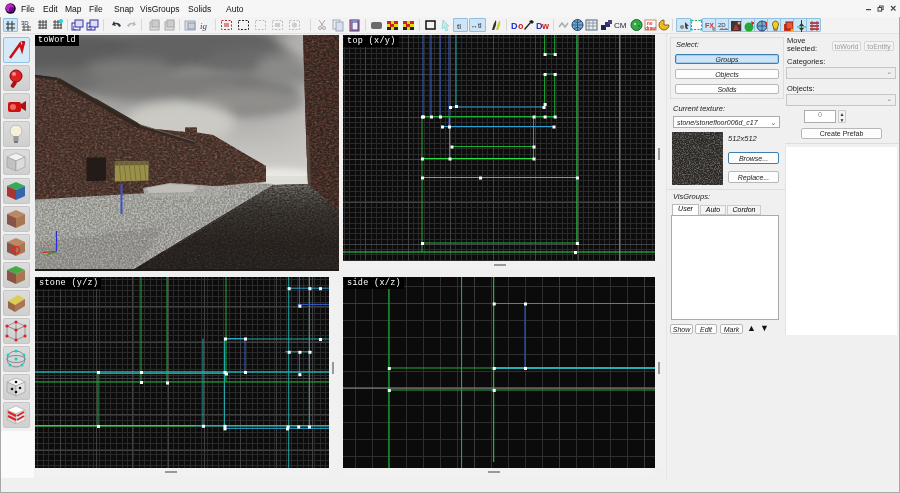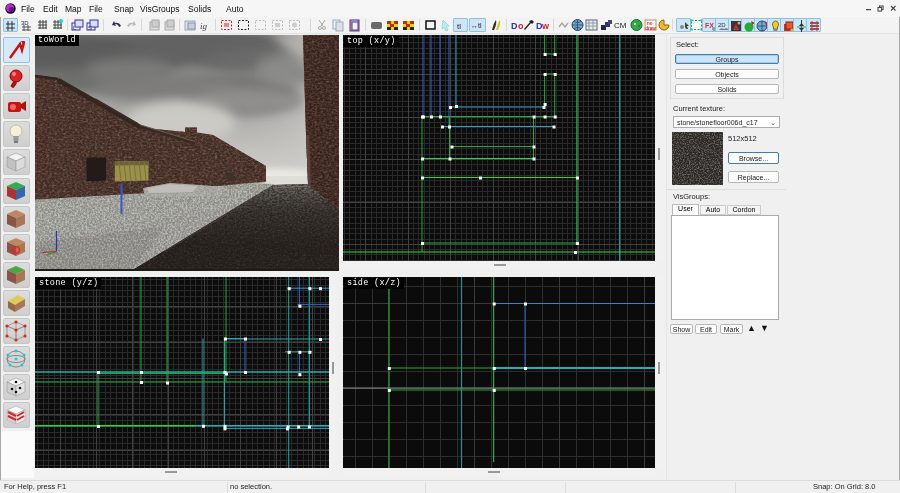--- a/index.html
+++ b/index.html
@@ -19,21 +19,21 @@
 
 .vp{background:#0f0f0f;overflow:hidden;}
 .vlabel{position:absolute;left:1px;top:1px;background:#000;color:#fff;font-family:"Liberation Mono",monospace;font-size:8.5px;line-height:11px;padding:0 3px;letter-spacing:0.3px;}
 .sbV{position:absolute;width:8px;background:#f1f1f1;}
 .sbH{position:absolute;height:8px;background:#f1f1f1;}
 .thumbV{position:absolute;width:2px;height:12px;background:#999;}
 .thumbH{position:absolute;height:2px;width:12px;background:#999;}
 
 .grid2d{position:absolute;left:0;top:0;right:0;bottom:0;}
 
-#rp1{left:666px;top:34px;width:119px;height:446px;background:#f0f0f0;border-left:1px solid #e5e5e5;}
+#rp1{left:666px;top:34px;width:119px;height:446px;background:#f0f0f0;border-left:1px solid #e5e5e5;font-style:italic;}
 #rp2{left:785px;top:34px;width:115px;height:446px;background:#f0f0f0;}
 .grp{position:absolute;border:1px solid #dcdcdc;}
 .btn{position:absolute;background:#fdfdfd;border:1px solid #b8b8b8;border-radius:2px;font-size:7px;text-align:center;color:#222;}
 .btnsel{background:#cce4f8;border:1px solid #3c7fb1;box-shadow:inset 0 0 0 1px #a8cdea;}
 .combo{position:absolute;background:#fff;border:1px solid #acacac;font-size:7px;color:#222;}
 .combogray{background:#eee;border:1px solid #c6c6c6;}
 .lbl{position:absolute;font-size:7.5px;color:#222;}
 #statusbar{left:0;top:480px;width:900px;height:13px;background:#f0f0f0;border-top:1px solid #dcdcdc;font-size:7.5px;color:#222;}
 .ssep{position:absolute;top:1px;width:1px;height:11px;background:#dcdcdc;}
 svg{display:block;}
@@ -1143,27 +1143,36 @@
   <div class="abs" style="left:33px;top:171px;width:26px;height:10px;background:#f4f4f4;border:1px solid #ccc;font-size:7px;text-align:center">Auto</div>
   <div class="abs" style="left:60px;top:171px;width:34px;height:10px;background:#f4f4f4;border:1px solid #ccc;font-size:7px;text-align:center">Cordon</div>
   <div class="abs" style="left:4px;top:181px;width:108px;height:105px;background:#fff;border:1px solid #aaa"></div>
   <div class="btn" style="left:3px;top:290px;width:23px;height:10px;line-height:9px">Show</div>
   <div class="btn" style="left:28px;top:290px;width:22px;height:10px;line-height:9px">Edit</div>
   <div class="btn" style="left:53px;top:290px;width:23px;height:10px;line-height:9px">Mark</div>
   <div class="abs" style="left:80px;top:289px;font-size:9px;color:#111">▲</div>
   <div class="abs" style="left:93px;top:289px;font-size:9px;color:#111">▼</div>
 </div>
 
+<div class="abs" id="rp2">
+  <div class="lbl" style="left:2px;top:3px;line-height:7.5px">Move<br>selected:</div>
+  <div class="btn" style="left:47px;top:7px;width:29px;height:10px;line-height:9px;color:#999;border-color:#d5d5d5;background:#f4f4f4">toWorld</div>
+  <div class="btn" style="left:79px;top:7px;width:30px;height:10px;line-height:9px;color:#999;border-color:#d5d5d5;background:#f4f4f4">toEntity</div>
+  <div class="lbl" style="left:2px;top:23px">Categories:</div>
+  <div class="combo combogray" style="left:1px;top:33px;width:110px;height:12px">
+        <span style="position:absolute;right:3px;top:0;color:#888">⌄</span>
+      </div>
+  <div class="lbl" style="left:2px;top:50px">Objects:</div>
+  <div class="combo combogray" style="left:1px;top:60px;width:110px;height:12px">
+        <span style="position:absolute;right:3px;top:0;color:#888">⌄</span>
+      </div>
+  <div class="combo" style="left:19px;top:76px;width:32px;height:13px;text-align:center;color:#888">0</div>
+  <div class="abs" style="left:53px;top:76px;width:8px;height:13px;background:#f4f4f4;border:1px solid #ccc;font-size:5px;text-align:center;line-height:6px;color:#333">▲<br>▼</div>
+  <div class="btn" style="left:16px;top:94px;width:81px;height:11px;line-height:10px">Create Prefab</div>
+  <div class="abs" style="left:0;top:109px;width:115px;height:1px;background:#ddd"></div>
+  <div class="abs" style="left:0;top:113px;width:112px;height:188px;background:#fff;border-left:1px solid #e2e2e2"></div>
+</div>
 
 <div class="abs" style="left:0;top:17px;width:1px;height:476px;background:#a8a8a8"></div>
 <div class="abs" style="left:899px;top:17px;width:1px;height:476px;background:#a8a8a8"></div>
 <div class="abs" style="left:0;top:492px;width:900px;height:1px;background:#a8a8a8"></div>
 
-<div class="abs" id="statusbar">
-  <span class="abs" style="left:4px;top:1px">For Help, press F1</span>
-  <span class="abs" style="left:230px;top:1px">no selection.</span>
-  <span class="ssep" style="left:227px"></span>
-  <span class="ssep" style="left:425px"></span>
-  <span class="ssep" style="left:565px"></span>
-  <span class="ssep" style="left:735px"></span>
-  <span class="abs" style="left:813px;top:1px">Snap: On Grid: 8.0</span>
-</div>
 
 </div>
 </body></html>

